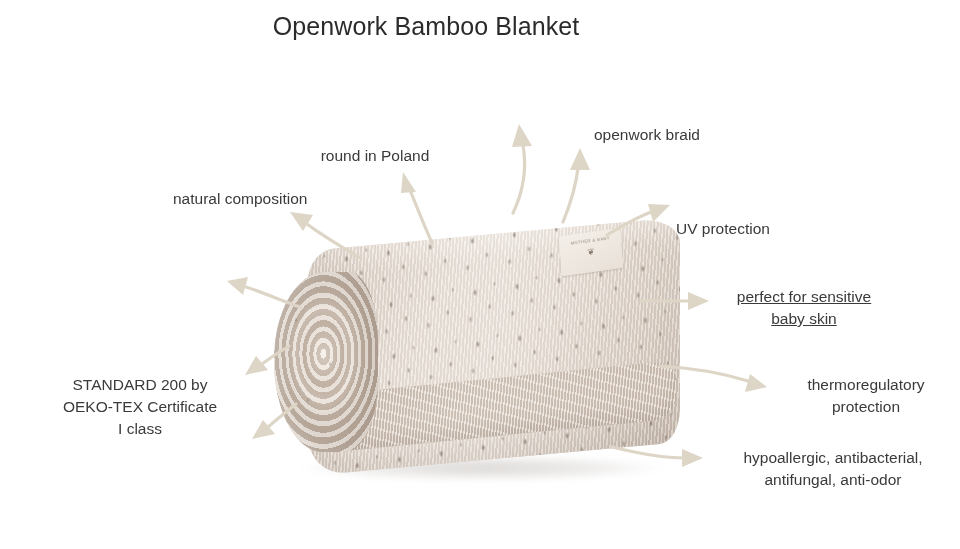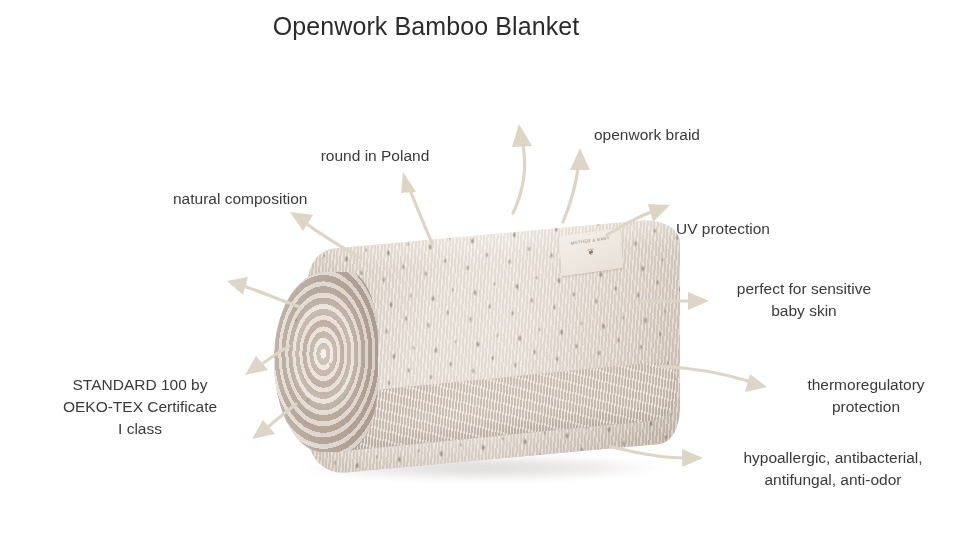--- a/index.html
+++ b/index.html
@@ -262,27 +262,27 @@
 
   <div class="label l" style="left:594px; top:124px; width:200px;">openwork braid</div>
 
   <div class="label c" style="left:255px; top:145px; width:240px;">round in Poland</div>
 
   <div class="label l" style="left:676px; top:194px; width:220px;margin-top:24px;">UV protection</div>
 
   <div class="label l" style="left:173px; top:188px; width:250px;">natural composition</div>
 
 
-  <div class="label c" style="left:712px; top:278px; width:184px;">perfect for sensitive
+  <div class="label c" style="left:712px; top:286px; width:184px;text-decoration:underline;">perfect for sensitive
 baby skin</div>
 
   <div class="label c" style="left:772px; top:374px; width:188px;">thermoregulatory
 protection</div>
 
-  <div class="label c" style="left:40px; top:374px; width:200px;">STANDARD 100 by
+  <div class="label c" style="left:40px; top:374px; width:200px;">STANDARD 200 by
 OEKO-TEX Certificate
 I class</div>
 
 
   <div class="label c" style="left:710px; top:447px; width:246px;">hypoallergic, antibacterial,
 antifungal, anti-odor</div>
 
 </div>
 
 </body></html>

